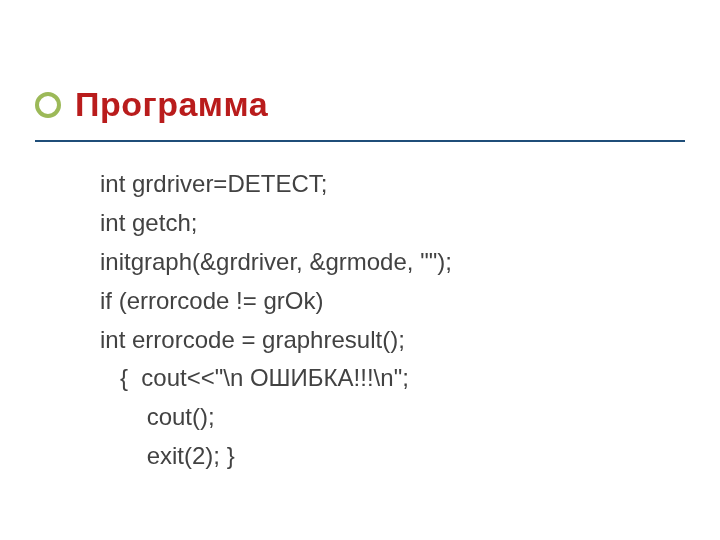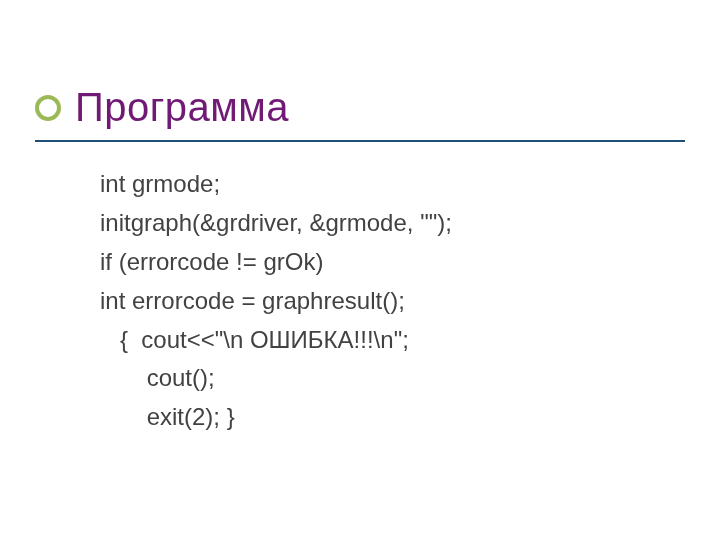--- a/index.html
+++ b/index.html
@@ -28,23 +28,23 @@
   .bullet {
     width: 26px;
     height: 26px;
     border: 4px solid #9cb958;
     border-radius: 50%;
     box-sizing: border-box;
     margin-right: 14px;
     flex: 0 0 auto;
   }
   .title {
-    color: #701a75;
-    font-size: 40px;
-    font-weight: normal;
+    color: #b91c1c;
+    font-size: 34px;
+    font-weight: bold;
     letter-spacing: 0.5px;
   }
   .divider {
     position: absolute;
     left: 35px;
     top: 140px;
     width: 650px;
     height: 0;
     border-top: 2px solid #1f4e79;
   }
@@ -67,21 +67,22 @@
 <div class="slide">
 
   <div class="title-wrap">
     <div class="bullet"></div>
     <div class="title">Программа</div>
   </div>
 
   <div class="divider"></div>
 
   <div class="code-block">
-    <div>int grmode;</div>
+    <div>int grdriver=DETECT;</div>
+    <div>int getch;</div>
     <div>initgraph(&amp;grdriver, &amp;grmode, "");</div>
     <div>if (errorcode != grOk)</div>
     <div>int errorcode = graphresult();</div>
     <div>   {  cout&lt;&lt;"\n ОШИБКА!!!\n";</div>
     <div>       cout();</div>
     <div>       exit(2); }</div>
   </div>
 
 </div>
 

